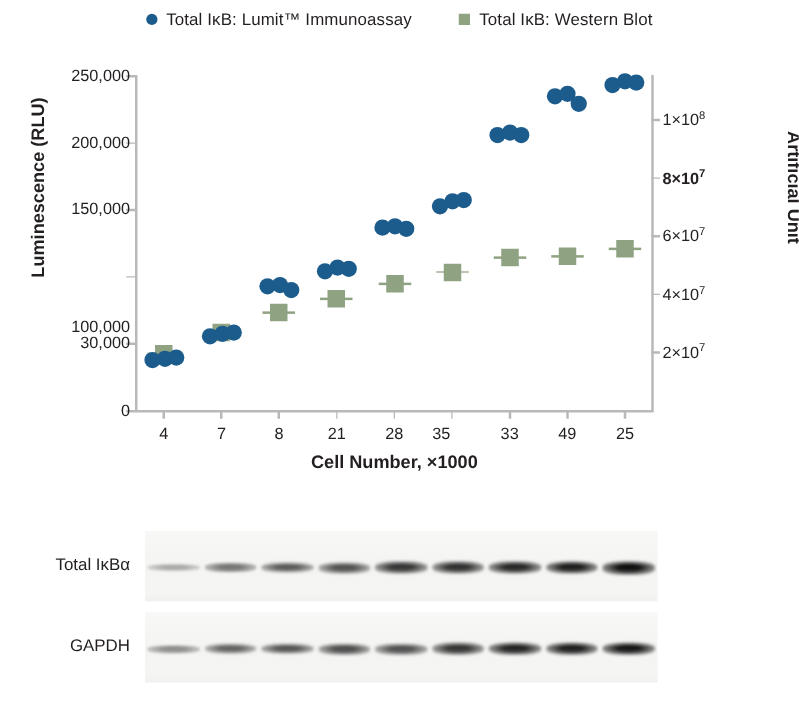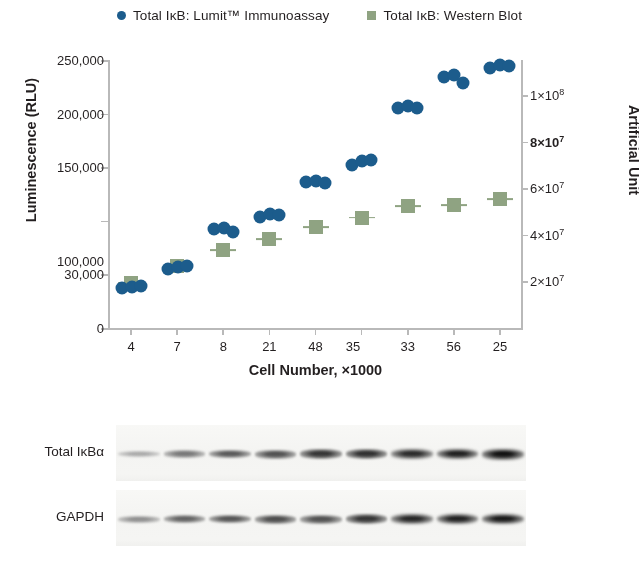--- a/index.html
+++ b/index.html
@@ -134,27 +134,27 @@
   <div id="xticks">
       <div class="xtick" style="left: 130.256px;"></div>
       <div class="xlab" style="left: 131.056px;">4</div>
       <div class="xtick" style="left: 176.367px;"></div>
       <div class="xlab" style="left: 177.167px;">7</div>
       <div class="xtick" style="left: 222.478px;"></div>
       <div class="xlab" style="left: 223.278px;">8</div>
       <div class="xtick" style="left: 268.589px;"></div>
       <div class="xlab" style="left: 269.389px;">21</div>
       <div class="xtick" style="left: 314.7px;"></div>
-      <div class="xlab" style="left: 315.5px;">48</div>
+      <div class="xlab" style="left: 315.5px;">28</div>
       <div class="xtick" style="left: 360.811px;"></div>
       <div class="xlab" style="left: 353px;">35</div>
       <div class="xtick" style="left: 406.922px;"></div>
       <div class="xlab" style="left: 407.722px;">33</div>
       <div class="xtick" style="left: 453.033px;"></div>
-      <div class="xlab" style="left: 453.833px;">56</div>
+      <div class="xlab" style="left: 453.833px;">49</div>
       <div class="xtick" style="left: 499.144px;"></div>
       <div class="xlab" style="left: 499.944px;">25</div>
     </div>
   <div id="points">
       <div class="errbar" style="width: 26px; left: 131.056px; top: 244.976px;"></div>
       <div class="pt-green" style="left: 131.056px; top: 244.976px; background: rgb(143, 163, 130);"></div>
       <div class="errbar" style="width: 26px; left: 177.167px; top: 227.824px;"></div>
       <div class="pt-green" style="left: 177.167px; top: 227.824px; background: rgb(143, 163, 130);"></div>
       <div class="errbar" style="width: 26px; left: 223.278px; top: 211.744px;"></div>
       <div class="pt-green" style="left: 223.278px; top: 211.744px; background: rgb(143, 163, 130);"></div>

